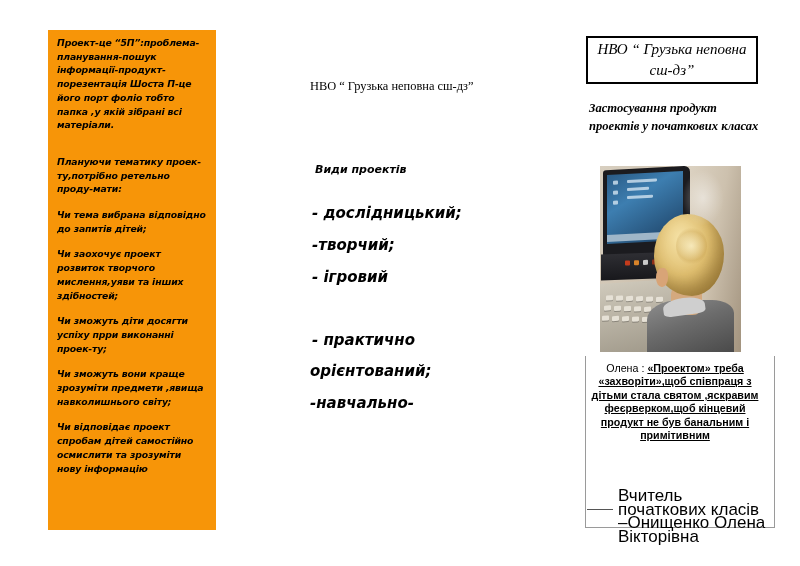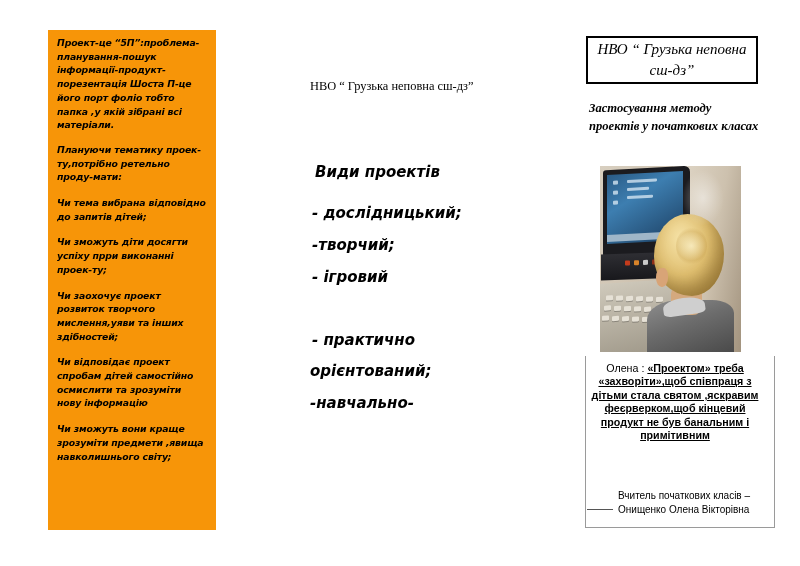--- a/index.html
+++ b/index.html
@@ -37,21 +37,21 @@
   .orange-para {
     font-family: "DejaVu Sans", sans-serif;
     font-style: italic;
     font-weight: bold;
     font-size: 9.3px;
     line-height: 13.7px;
     color: #000000;
     margin: 0 0 12px 0;
     letter-spacing: -0.15px;
   }
-  .orange-para.first { margin-bottom: 11px; }
+  .orange-para.first { margin-bottom: 23px; }
 
   
   #mid-panel {
     position: absolute;
     left: 300px;
     top: 30px;
     width: 255px;
     height: 500px;
   }
   #mid-school {
@@ -64,21 +64,21 @@
     top: 49px;
     white-space: nowrap;
   }
   #mid-title {
     position: absolute;
     left: 15px;
     top: 133px;
     font-family: "DejaVu Sans", sans-serif;
     font-style: italic;
     font-weight: bold;
-    font-size: 15px;
+    font-size: 11px;
     color: #000;
   }
   .mid-item {
     position: absolute;
     left: 12px;
     font-family: "DejaVu Sans", sans-serif;
     font-style: italic;
     font-weight: bold;
     font-size: 15px;
     color: #000;
@@ -166,21 +166,21 @@
     width: 26px;
     height: 0;
     border-top: 1.3px solid #555;
   }
   #right-teacher {
     position: absolute;
     left: 53px;
     top: 469px;
     width: 150px;
     font-family: "Liberation Sans", sans-serif;
-    font-size: 10px;
+    font-size: 17px;
     line-height: 13.6px;
     color: #000;
   }
 
   
   .ph { position: absolute; }
   .ph-bg {
     left: 0; top: 0; width: 100%; height: 100%;
     background:
       linear-gradient(110deg, #d8cfc0 0%, #cfc3b1 38%, #b6a994 70%, #8e8270 100%);
@@ -265,45 +265,45 @@
 </style>
 </head>
 <body>
 
 <div id="page">
 
   <div id="left-panel">
     <div class="orange-para first">Проект-це “5П”:проблема-планування-пошук інформації-продукт-порезентація Шоста П-це  його порт фоліо тобто папка ,у якій зібрані всі матеріали.</div>
     <div class="orange-para">Плануючи  тематику проек-ту,потрібно ретельно проду-мати:</div>
     <div class="orange-para">Чи тема вибрана відповідно до запитів дітей;</div>
+    <div class="orange-para">Чи заохочує проект розвиток творчого мислення,уяви та інших здібностей;</div>
     <div class="orange-para">Чи зможуть  діти досягти успіху прри виконанні проек-ту;</div>
-    <div class="orange-para">Чи заохочує проект розвиток творчого мислення,уяви та інших здібностей;</div>
+    <div class="orange-para">Чи зможуть вони краще зрозуміти предмети ,явища навколишнього світу;</div>
     <div class="orange-para">Чи відповідає проект спробам дітей самостійно осмислити та зрозуміти нову інформацію</div>
-    <div class="orange-para">Чи зможуть вони краще зрозуміти предмети ,явища навколишнього світу;</div>
   </div>
 
   <div id="mid-panel">
     <div id="mid-school">НВО “ Грузька неповна сш-дз”</div>
     <div id="mid-title">Види проектів</div>
 
     <div class="mid-item" style="top:174px;">-  дослідницький;</div>
     <div class="mid-item" style="top:206px;"> -творчий;</div>
     <div class="mid-item" style="top:238px;">-  ігровий</div>
     <div class="mid-item" style="top:301px;">- практично</div>
     <div class="mid-item" style="top:332px; left:10px;">орієнтований;</div>
     <div class="mid-item" style="top:364px; left:10px;">-навчально-</div>
   </div>
 
   <div id="right-panel">
 
     <div id="right-head-box">
       <div id="right-head-text">НВО “ Грузька неповна сш-дз”</div>
     </div>
 
-    <div id="right-subtitle">Застосування методу проектів у початкових класах</div>
+    <div id="right-subtitle">Застосування продукт проектів у початкових класах</div>
 
     <div id="right-photo">
       <div class="ph ph-bg"></div>
       <div class="ph ph-wall"></div>
       <div class="ph ph-monitor"></div>
       <div class="ph ph-screen">
         <div class="ph-icon" style="position:absolute;left:6px;top:6px;"></div>
         <div class="ph-icon" style="position:absolute;left:6px;top:16px;"></div>
         <div class="ph-icon" style="position:absolute;left:6px;top:26px;"></div>
         <div class="ph-icon" style="position:absolute;left:20px;top:6px;width:30px;height:3px;"></div>

